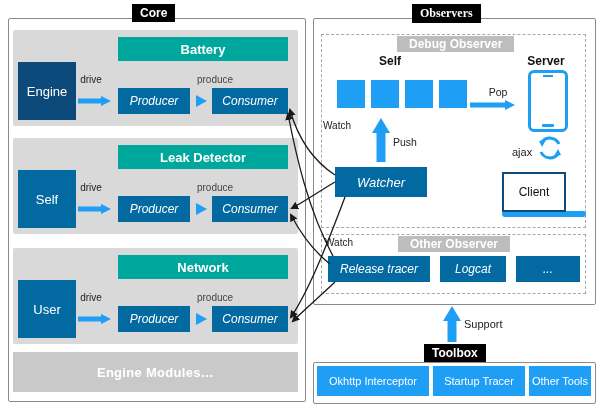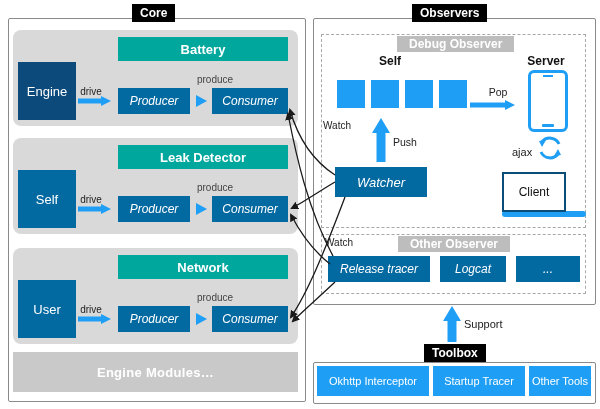--- a/index.html
+++ b/index.html
@@ -7,36 +7,36 @@
          font-family:"Liberation Sans",sans-serif;overflow:hidden;}
 
   .panel{position:absolute;background:#fff;border:1px solid #8a8a8a;border-radius:2px;}
   .core-panel{left:8px;top:18px;width:296px;height:382px;}
   .obs-panel{left:313px;top:18px;width:281px;height:285px;}
   .toolbox-panel{left:313px;top:362px;width:281px;height:40px;}
 
   .tag{position:absolute;background:#000;color:#fff;font-size:12px;font-weight:bold;
        padding:2px 8px;z-index:9;text-align:center;}
   .core-tag{left:132px;top:4px;}
-  .obs-tag{left:412px;top:4px;}
+  .obs-tag{left:412px;top:4px;font-family:Liberation Serif, serif;}
   .toolbox-tag{left:424px;top:344px;}
 
-  .row{position:absolute;left:13px;width:285px;height:96px;background:#D9D9D9;border-radius:8px;}
+  .row{position:absolute;left:13px;width:285px;height:96px;background:#D9D9D9;border-radius:2px;}
   .source{position:absolute;left:5px;top:32px;width:58px;height:58px;color:#fff;font-size:13px;
           display:flex;align-items:center;justify-content:center;}
   .navy{background:#0B4A7A;}
   .graybox{background:#0369a1;}
   .module-bar{position:absolute;left:105px;top:7px;width:170px;height:24px;background:#00A79D;
           color:#fff;font-size:13px;font-weight:bold;display:flex;align-items:center;justify-content:center;}
   .bluebox{position:absolute;background:#0369a1;color:#fff;font-size:12px;
           display:flex;align-items:center;justify-content:center;font-style:italic;}
   .producer{left:105px;top:58px;width:72px;height:26px;}
   .consumer{left:199px;top:58px;width:76px;height:26px;}
   .lbl{position:absolute;font-size:10.5px;color:#222;}
-  .drive-lbl{left:56px;top:56px;width:44px;text-align:center;font-size:10px;}
+  .drive-lbl{left:56px;top:44px;width:44px;text-align:center;font-size:10px;}
   .produce-lbl{left:162px;top:44px;width:80px;text-align:center;font-size:10px;color:#444;}
   .other-modules{position:absolute;left:13px;top:352px;width:285px;height:40px;background:#C9C9C9;
           color:#fff;font-size:13px;font-weight:bold;display:flex;align-items:center;justify-content:center;
           letter-spacing:.3px;}
 
   .dashed{position:absolute;border:1.5px dashed #a8a8a8;background:transparent;}
   .debug-box{left:321px;top:34px;width:263px;height:192px;}
   .other-box{left:321px;top:234px;width:263px;height:58px;}
   .graylabel{position:absolute;background:#BDBDBD;color:#fff;font-size:12px;font-weight:bold;
           padding:1px 12px;z-index:3;}

